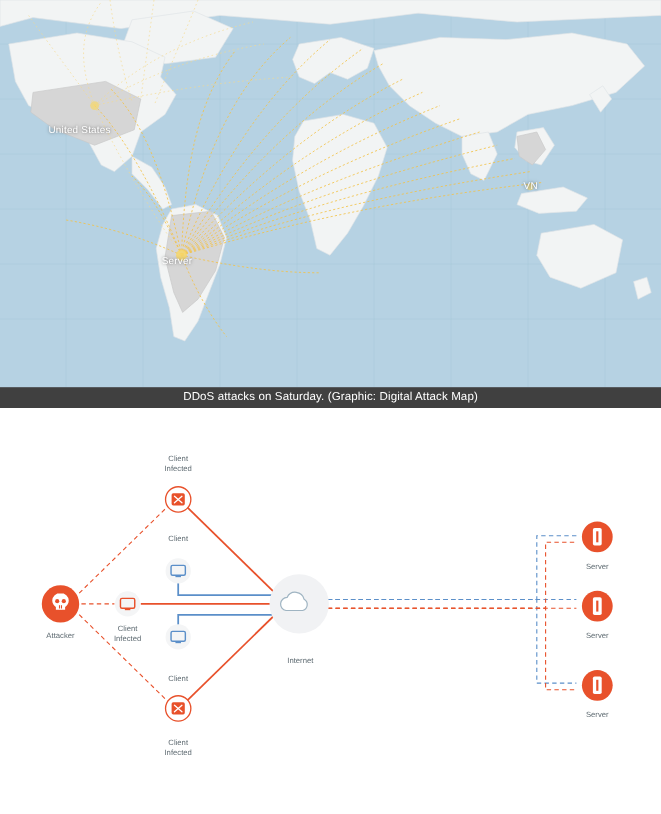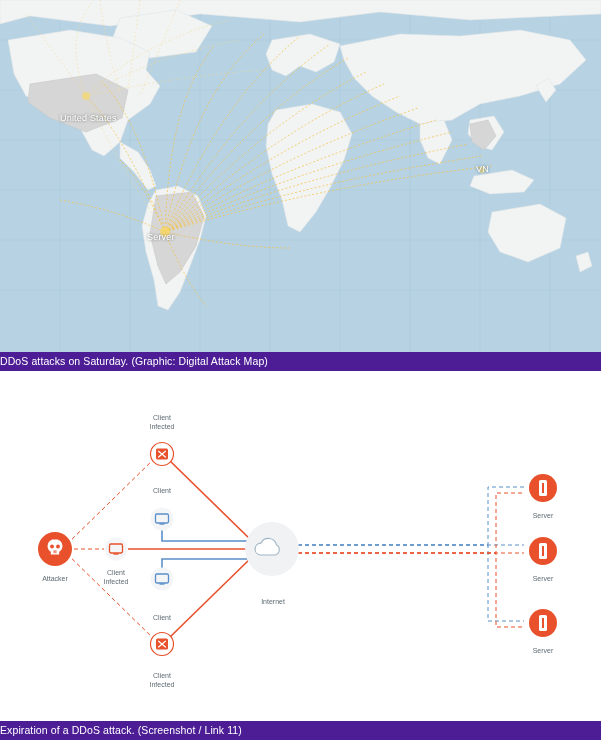--- a/index.html
+++ b/index.html
@@ -31,34 +31,34 @@
   .map-svg { position: absolute; left: 0; top: 0; }
   .map-label {
     position: absolute;
     color: #ffffff;
     font-size: 9px;
     letter-spacing: .2px;
     text-shadow: 0 0 3px rgba(0,0,0,.55);
     white-space: nowrap;
     pointer-events: none;
   }
-  .lbl-us { left: 60px; top: 113px; }
+  .lbl-us { left: 44px; top: 113px; }
   .lbl-br { left: 147px; top: 232px; }
   .lbl-vn { left: 476px; top: 164px; }
 
   .caption {
     position: absolute;
     left: 0;
     width: 601px;
     height: 19px;
     line-height: 19px;
-    background: #4c1d95;
+    background: #404040;
     color: #ffffff;
     font-size: 10.5px;
-    text-align: left;
+    text-align: center;
     letter-spacing: .1px;
   }
   .cap-map { top: 352px; }
   .cap-diagram { top: 721px; }
 
   
   .fig-diagram {
     position: absolute;
     left: 0; top: 371px;
     width: 601px;
@@ -300,15 +300,14 @@
 Infected</div>
     <div class="node-label" style="left:132px; top:242px; width:60px;">Client</div>
     <div class="node-label" style="left:132px; top:300px; width:60px;">Client
 Infected</div>
     <div class="node-label" style="left:243px; top:226px; width:60px;">Internet</div>
     <div class="node-label" style="left:513px; top:140px; width:60px;">Server</div>
     <div class="node-label" style="left:513px; top:203px; width:60px;">Server</div>
     <div class="node-label" style="left:513px; top:275px; width:60px;">Server</div>
   </div>
 
-  <div class="caption cap-diagram">Expiration of a DDoS attack. (Screenshot / Link 11)</div>
 
 </div>
 
 </body></html>

